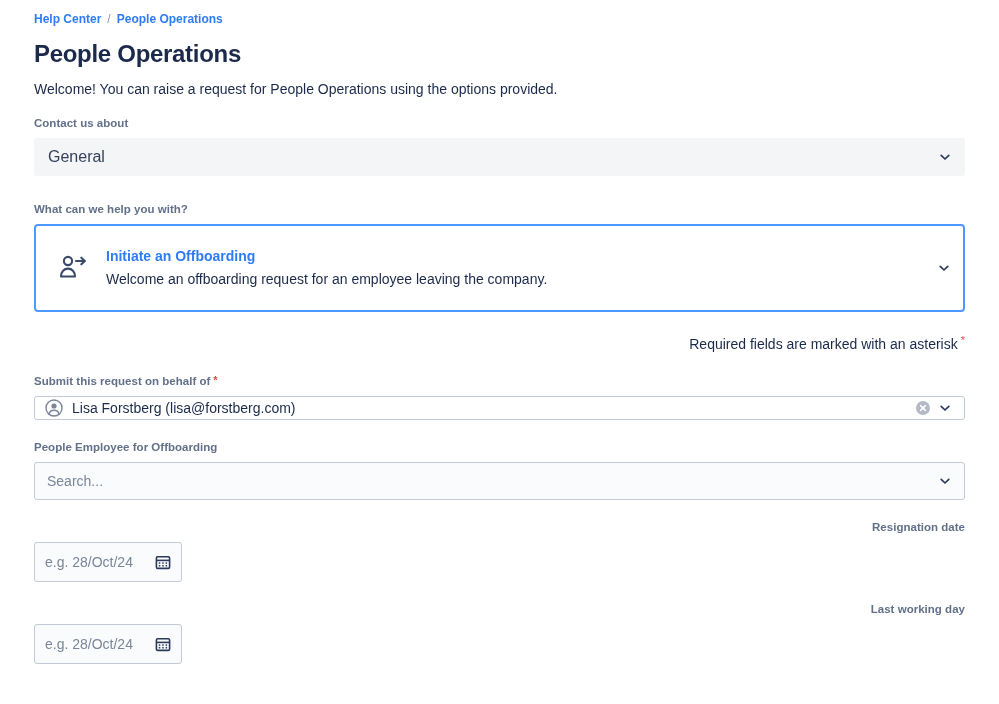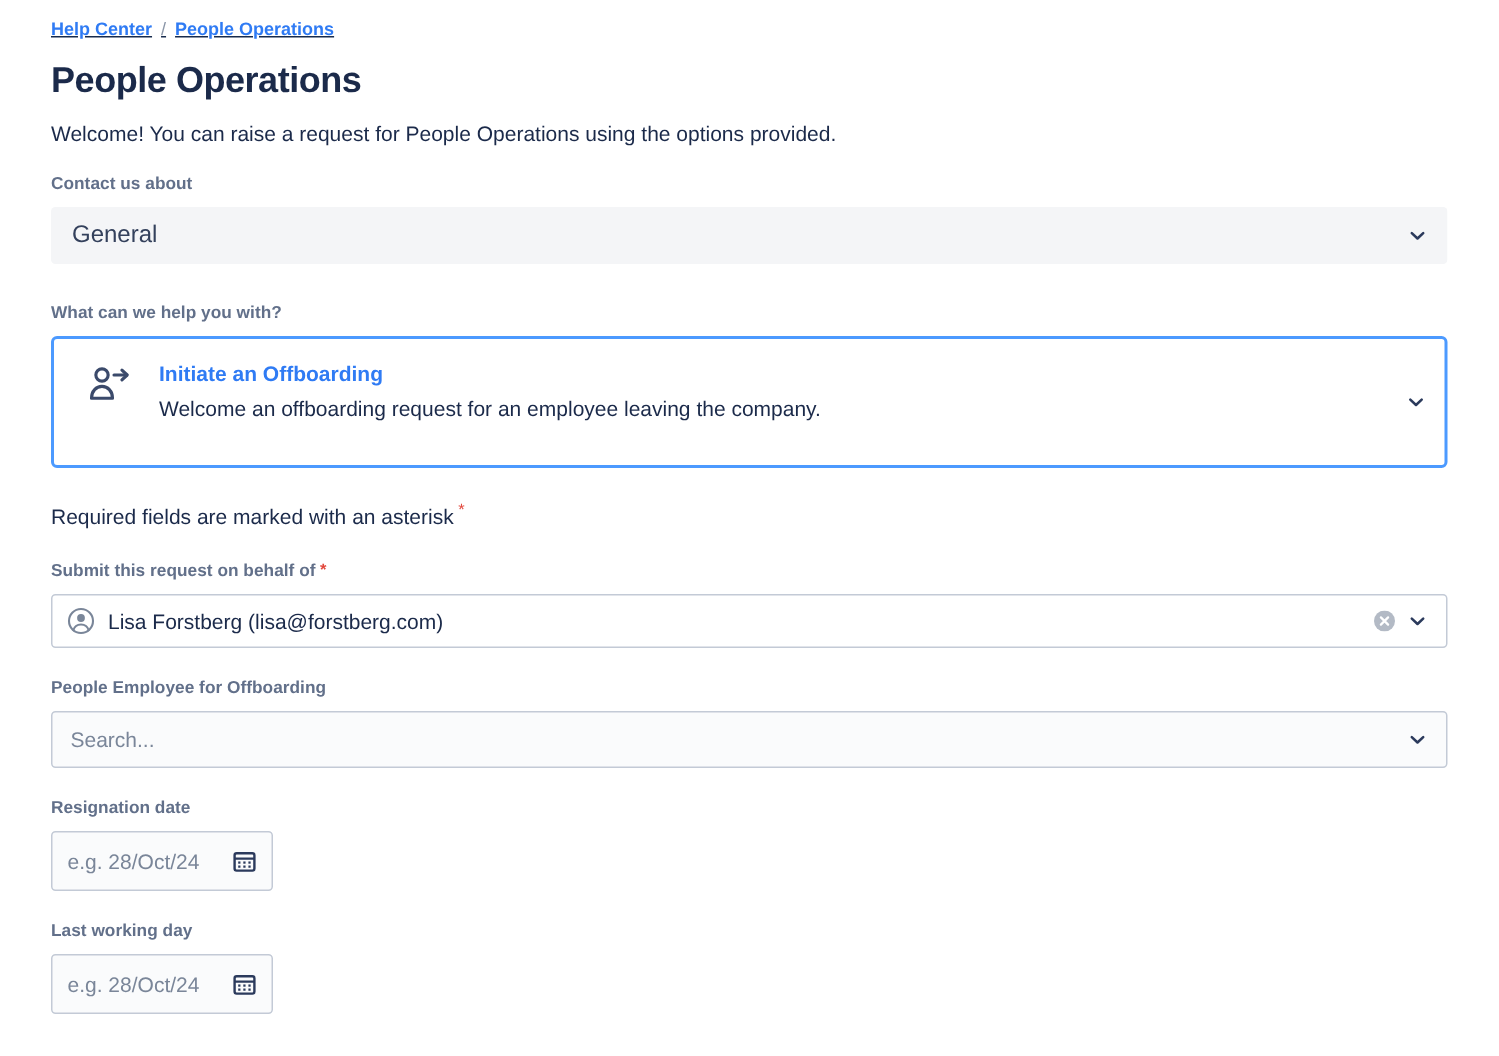--- a/index.html
+++ b/index.html
@@ -25,21 +25,20 @@
 
   
   .breadcrumb {
     display: flex;
     align-items: center;
     gap: 6px;
     font-size: 12px;
     font-weight: bold;
     line-height: 16px;
     margin-top: 3px;
-    text-decoration: underline;
   }
   .breadcrumb a {
     color: #2f7bf4;
     text-decoration: none;
     white-space: nowrap;
   }
   .breadcrumb .sep {
     color: #8b96a8;
     font-weight: normal;
     font-size: 12px;
@@ -107,20 +106,21 @@
   
   .group-help { margin-top: 26px; }
   .rt-card {
     position: relative;
     margin-top: 8px;
     min-height: 88px;
     background: #ffffff;
     border: 2px solid #4c9aff;
     border-radius: 4px;
     display: flex;
+    align-items: center;
     padding: 14px 40px 14px 20px;
     box-sizing: border-box;
   }
   .rt-icon {
     width: 34px;
     min-width: 34px;
     height: 34px;
     display: flex;
     align-items: center;
     justify-content: center;
@@ -139,28 +139,29 @@
     color: #1b2a4a;
     line-height: 20px;
   }
 
   
   .required-note {
     margin-top: 22px;
     font-size: 14px;
     line-height: 20px;
     color: #1b2a4a;
+    text-align: right;
   }
 
   
   .group-behalf { margin-top: 20px; }
   .input-shell {
     position: relative;
     margin-top: 8px;
-    height: 36px;
+    height: 24px;
     background: #ffffff;
     border: 1px solid #c3cad6;
     border-radius: 3px;
     display: flex;
     align-items: center;
     padding: 0 56px 0 10px;
     box-sizing: border-box;
   }
   .avatar {
     width: 18px;
@@ -198,21 +199,21 @@
     border-radius: 3px;
     display: flex;
     align-items: center;
     padding: 0 34px 0 12px;
     font-size: 14px;
     color: #7a8699;
     box-sizing: border-box;
   }
 
   
-  .group-date { margin-top: 20px; }
+  .group-date { margin-top: 20px; text-align: right; }
   .date-shell {
     position: relative;
     margin-top: 8px;
     width: 148px;
     height: 40px;
     background: #fafbfc;
     border: 1px solid #c3cad6;
     border-radius: 3px;
     display: flex;
     align-items: center;

